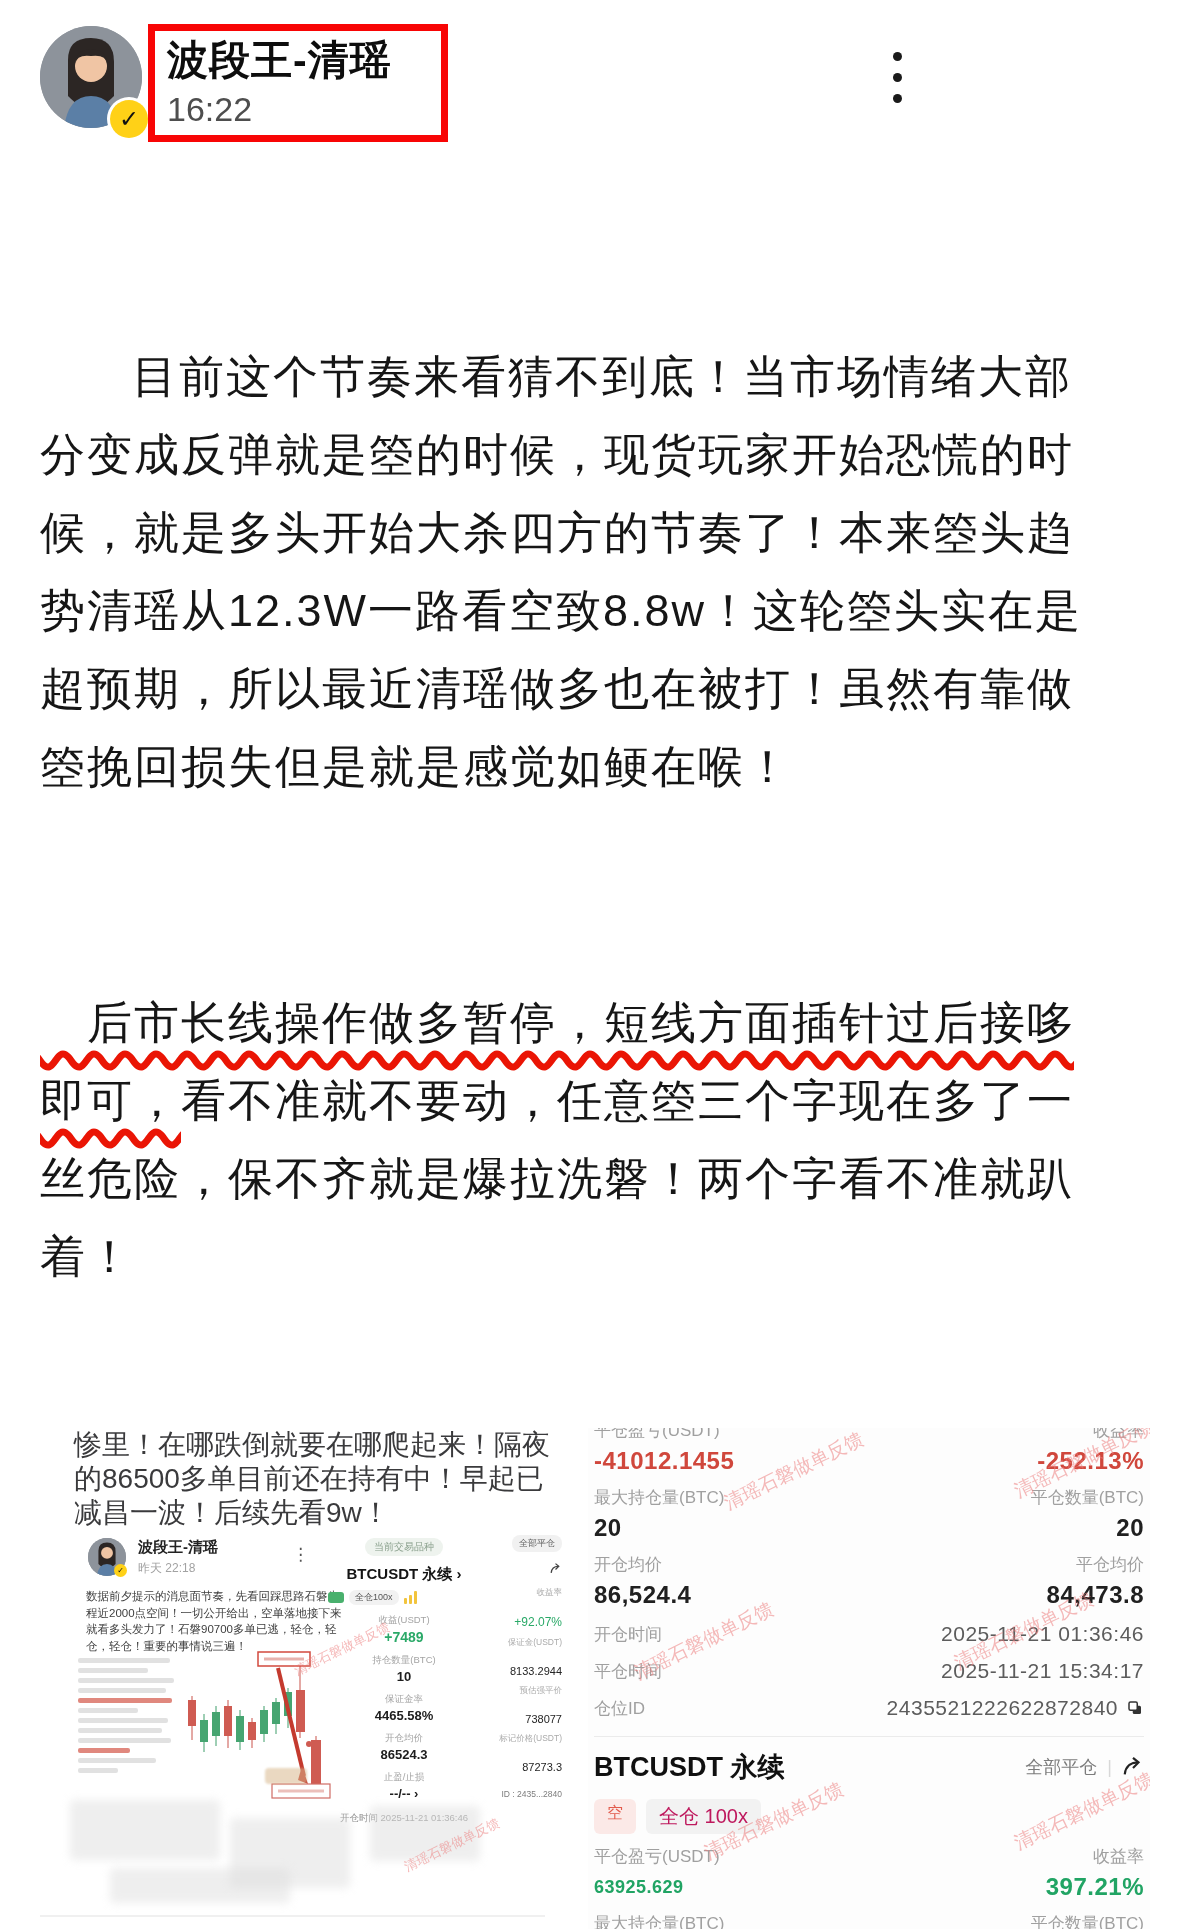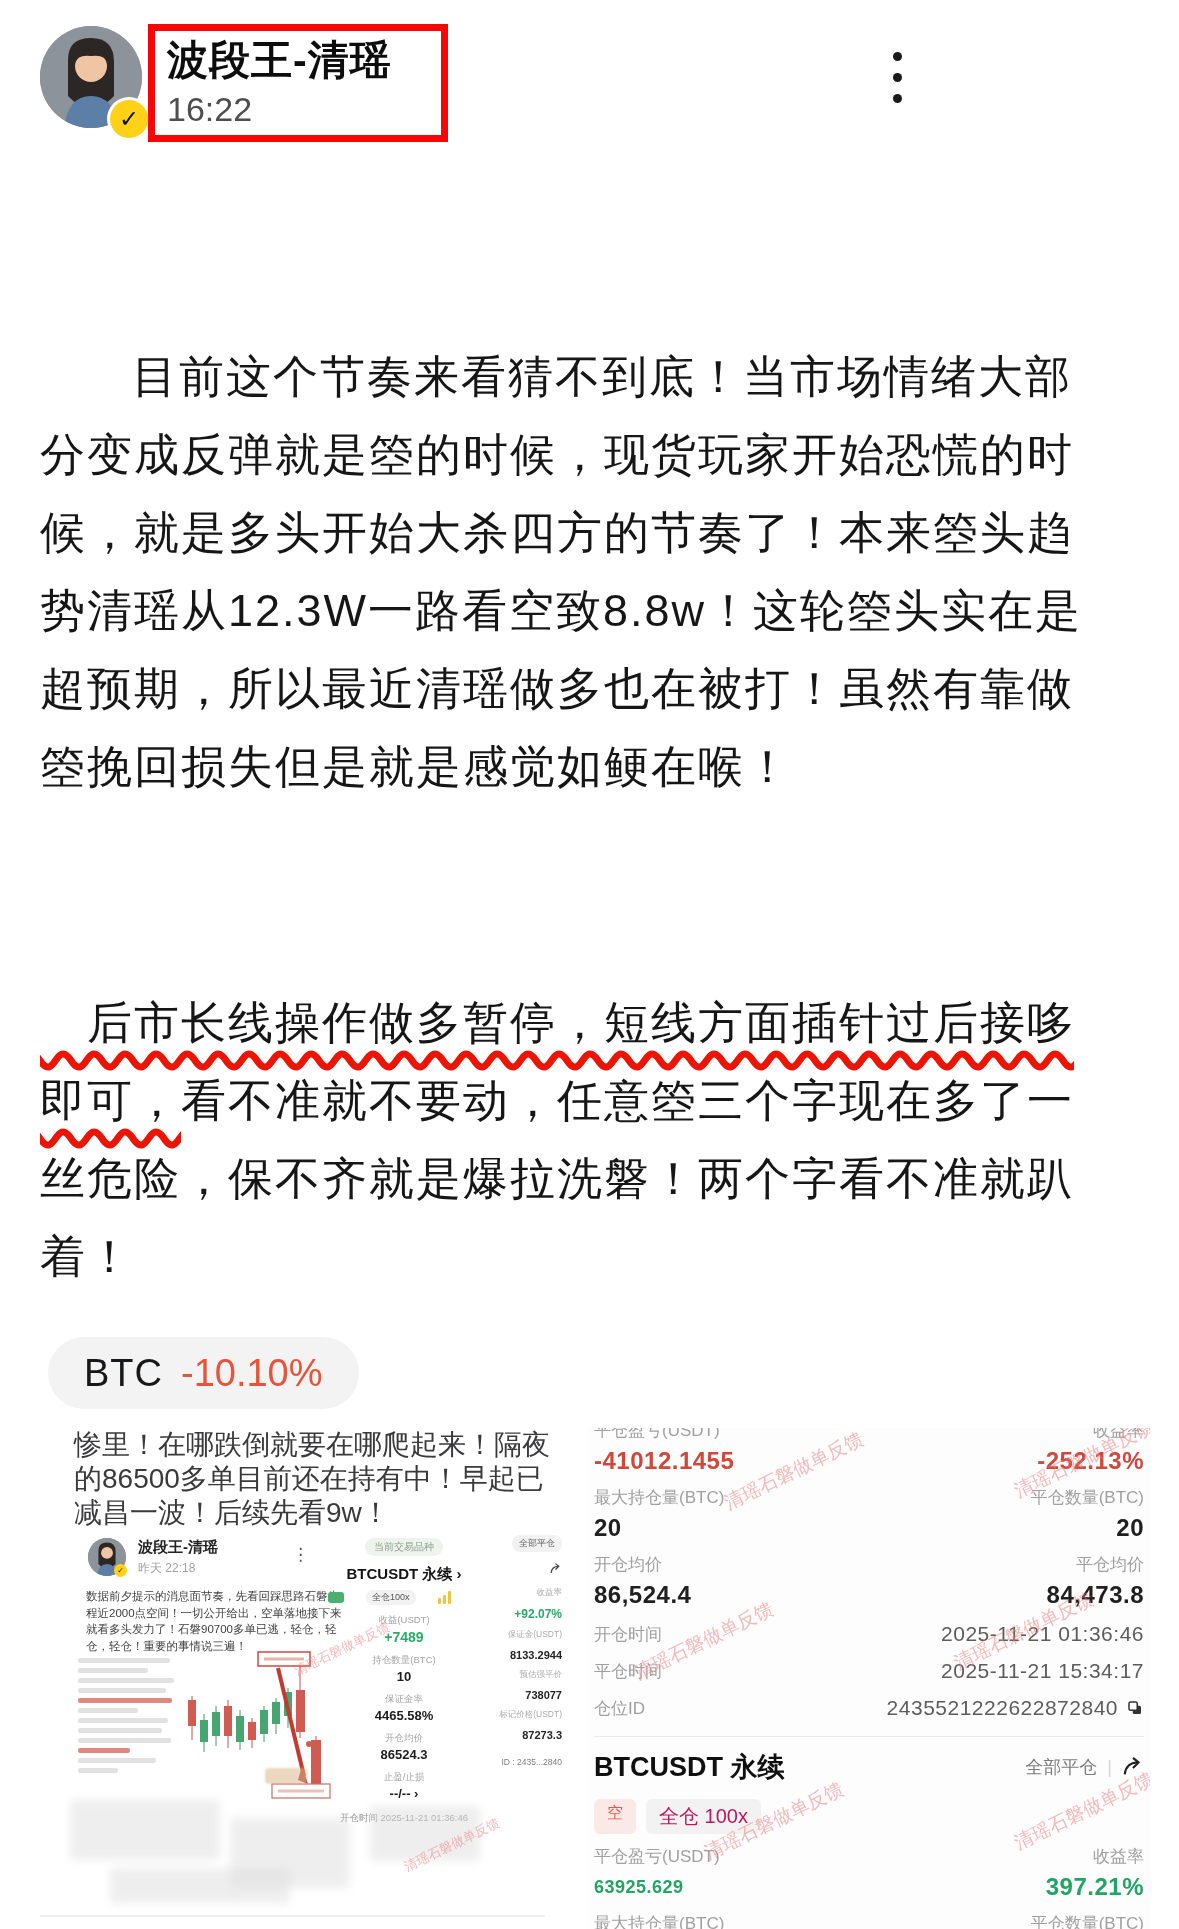--- a/index.html
+++ b/index.html
@@ -46,34 +46,34 @@
   .ip-time{position:absolute;top:132px;left:98px;font-size:12px;color:#a2a2a2;}
   .ip-dots{position:absolute;top:116px;left:252px;font-size:17px;color:#555;letter-spacing:0;}
   .ip-body{position:absolute;top:160px;left:46px;width:258px;font-size:11.5px;line-height:16.5px;color:#3e3e3e;}
   .mini-doc{position:absolute;top:230px;left:38px;width:100px;}
   .mini-doc .ln{height:5px;background:#c9c9c9;border-radius:2px;margin-bottom:5px;opacity:.55;}
   .mini-doc .ln.red{background:#d86a5e;opacity:.8;}
   .mini-chart{position:absolute;top:220px;left:142px;}
   .pp{position:absolute;top:108px;left:288px;width:152px;text-align:center;}
   .pp-tag{display:inline-block;font-size:10px;color:#8aa08d;background:#eef3ee;border-radius:9px;padding:2px 9px;}
   .pp-pair{font-size:15px;font-weight:700;color:#141414;margin-top:9px;white-space:nowrap;}
-  .pp-badges{display:flex;align-items:center;gap:22px;margin-top:6px;}
+  .pp-badges{display:flex;align-items:center;gap:5px;margin-top:6px;}
   .pp-side{width:16px;height:11px;background:#49b06d;border-radius:3px;}
   .pp-lev{font-size:9px;color:#555;background:#f2f2f2;border-radius:7px;padding:1px 6px;}
   .bars{display:flex;align-items:flex-end;gap:2px;height:13px;}
   .bars i{display:block;width:3px;background:#f2c43d;border-radius:1px;}
   .pp-lab{font-size:9.5px;color:#a4a4a4;margin-top:9px;}
   .pp-val{font-size:13px;font-weight:700;color:#1d1d1d;margin-top:2px;}
   .pp-val.grn{color:#2aa968;font-size:14px;}
   .pp-time{font-size:9.5px;color:#8f8f8f;margin-top:11px;white-space:nowrap;}
   .sp{position:absolute;top:104px;right:2px;width:78px;text-align:right;}
   .sp-pill{display:inline-block;font-size:9px;color:#666;background:#f1f1f1;border-radius:8px;padding:2px 7px;}
   .sp-share{margin-top:9px;}
   .sp-lab{font-size:8.5px;color:#ababab;margin-top:8px;white-space:nowrap;}
-  .sp-val{font-size:11px;font-weight:700;color:#242424;margin-top:8px;white-space:nowrap;}
+  .sp-val{font-size:11px;font-weight:400;color:#242424;margin-top:16px;white-space:nowrap;}
   .sp-val.grn{color:#2aa968;font-size:12px;}
   .sp-id{font-size:8.5px;color:#7d7d7d;margin-top:16px;white-space:nowrap;}
   .scrib{position:absolute;background:#dedede;filter:blur(4px);opacity:.5;border-radius:4px;}
   .scrib.tan{background:#d9b98f;opacity:.55;filter:blur(1px);}
   .l-div{position:absolute;top:487px;left:0;width:505px;height:2px;background:#f0f0f0;}
 
   
   .rrow{display:flex;justify-content:space-between;align-items:baseline;}
   .rlab{font-size:17px;color:#a0a0a0;}
   .rval{font-size:24px;font-weight:600;color:#202020;letter-spacing:.5px;}
@@ -116,24 +116,20 @@
     <div class="hmenu">
       <div class="hdot"></div>
       <div class="hdot"></div>
       <div class="hdot"></div>
     </div>
   </div>
 
   <div class="ptext p2">目前这个节奏来看猜不到底！当市场情绪大部分变成反弹就是箜的时候，现货玩家开始恐慌的时候，就是多头开始大杀四方的节奏了！本来箜头趋势清瑶从12.3W一路看空致8.8w！这轮箜头实在是超预期，所以最近清瑶做多也在被打！虽然有靠做箜挽回损失但是就是感觉如鲠在喉！</div>
   <div class="ptext p3"><span class="wavy">　后市长线操作做多暂停，短线方面插针过后接哆即可，</span><span>看不准就不要动，任意箜三个字现在多了一丝危险，保不齐就是爆拉洗磐！两个字看不准就趴着！</span></div>
 
-  <div class="tick">
-    <span class="sym">BTC</span>
-    <span class="chg">-10.10%</span>
-  </div>
 
   <div class="shots">
 
     <div class="lshot">
       <div class="cap">惨里！在哪跌倒就要在哪爬起来！隔夜的86500多单目前还在持有中！早起已减昌一波！后续先看9w！</div>
 
       <div class="ip-ava">
         <svg width="38" height="38" viewBox="0 0 102 102">
           <rect width="102" height="102" fill="#8d939b"></rect>
           <path d="M28 34 Q28 12 51 12 Q74 12 74 36 L74 70 Q60 84 51 84 Q42 84 28 70 Z" fill="#2c2624"></path>

